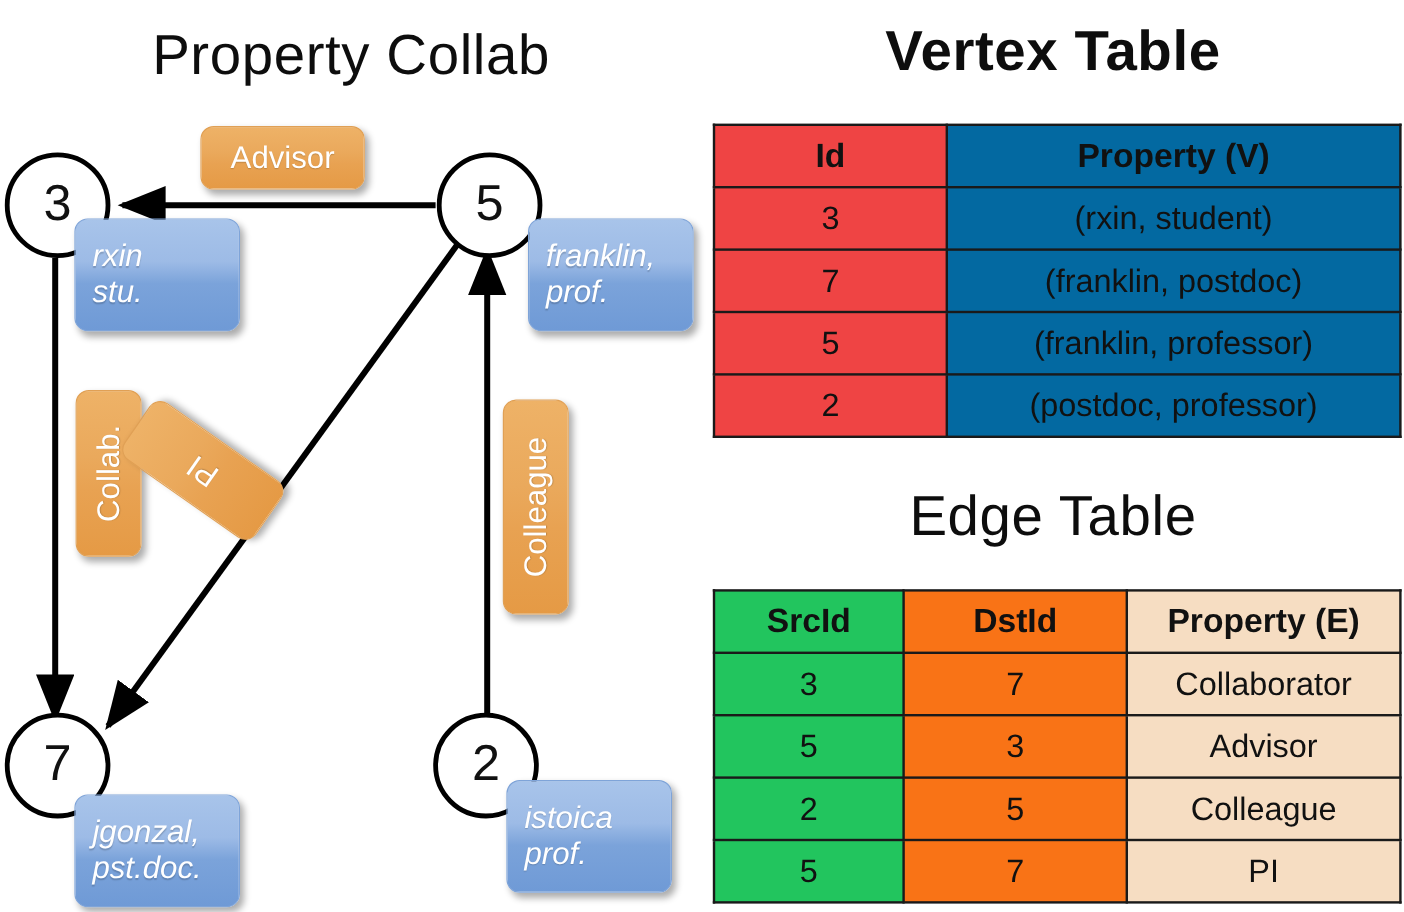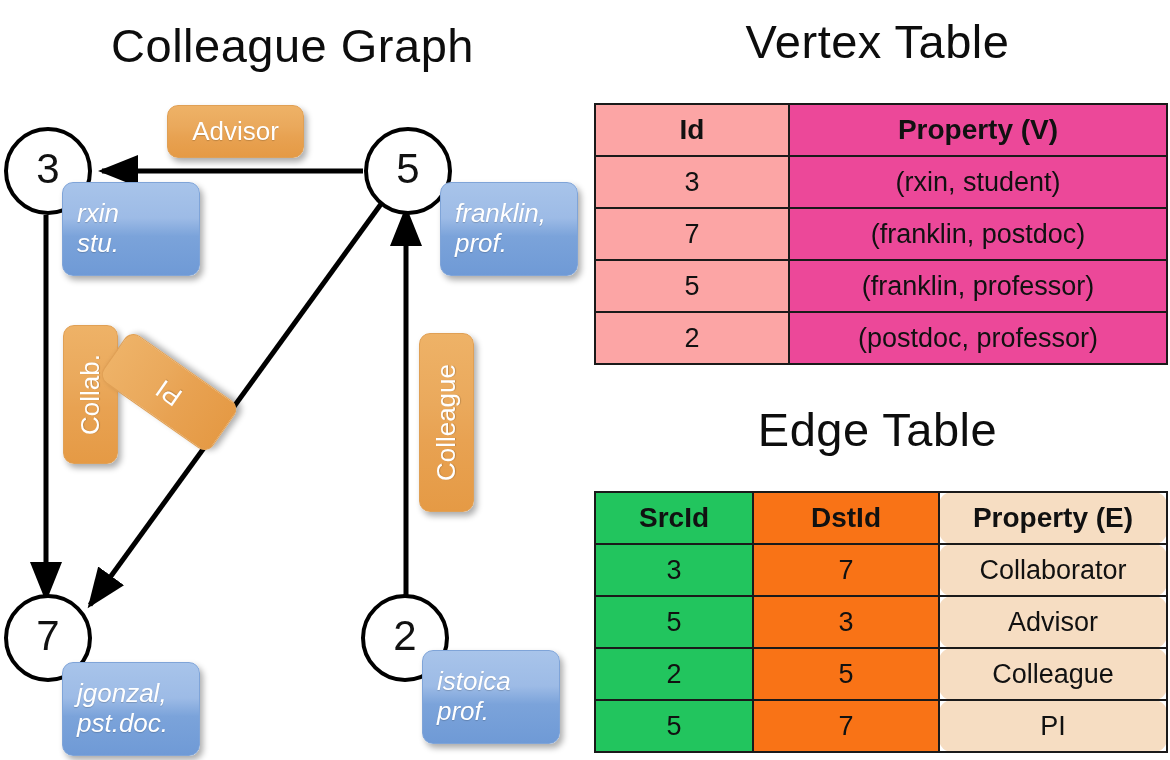--- a/index.html
+++ b/index.html
@@ -13,21 +13,21 @@
     position:absolute;
     font-family:"Liberation Sans","DejaVu Sans",sans-serif;
     font-weight:300;
     font-size:47px;
     letter-spacing:0.5px;
     color:#0d0d0d;
     white-space:nowrap;
     text-align:center;
   }
   #graph-title{left:0;top:18px;width:585px;}
-  #vertex-title{left:585px;top:14px;width:585px;}
+  #vertex-title{left:585px;top:14px;width:585px;font-weight:bold;}
   #edge-title{left:585px;top:402px;width:585px;}
 
   
   #graph-area{left:0;top:70px;width:585px;height:690px;}
   #graph-svg{position:absolute;left:0;top:0;}
 
   .node{
     position:absolute;
     width:88px;height:88px;border-radius:50%;
     border:4px solid #000;background:#fff;
@@ -80,32 +80,32 @@
     font-weight:400;
     font-size:27px;
     color:#111;
     height:50px;
     padding:0 4px;
     font-family:"Liberation Sans","DejaVu Sans",sans-serif;
   }
   table th{font-weight:700;font-size:28px;}
 
   #vertex-table{left:594px;top:103px;width:574px;}
-  #vertex-table .c-id{width:184px;background:#fca5a5;}
-  #vertex-table .c-prop{background:#ec4899;}
+  #vertex-table .c-id{width:184px;background:#ef4444;}
+  #vertex-table .c-prop{background:#0369a1;}
 
   #edge-table{left:594px;top:491px;width:574px;}
   #edge-table .c-src{width:148px;background:#22c55e;}
   #edge-table .c-dst{width:176px;background:#f97316;}
-  #edge-table .c-eprop{background:#f6ddc2;border-radius:13px;}
+  #edge-table .c-eprop{background:#f6ddc2;}
 </style>
 </head>
 <body>
 
-<div class="title" id="graph-title">Colleague Graph</div>
+<div class="title" id="graph-title">Property Collab</div>
 <div class="title" id="vertex-title">Vertex Table</div>
 <div class="title" id="edge-title">Edge Table</div>
 
 <div class="panel" id="graph-area">
 
   <svg id="graph-svg" width="585" height="690" viewBox="0 0 585 690">
     <defs>
       <marker id="ah" markerWidth="9" markerHeight="9" refX="7.2" refY="3.2" orient="auto" markerUnits="strokeWidth">
         <path d="M0,0 L8,3.2 L0,6.4 z" fill="#000"></path>
       </marker>

